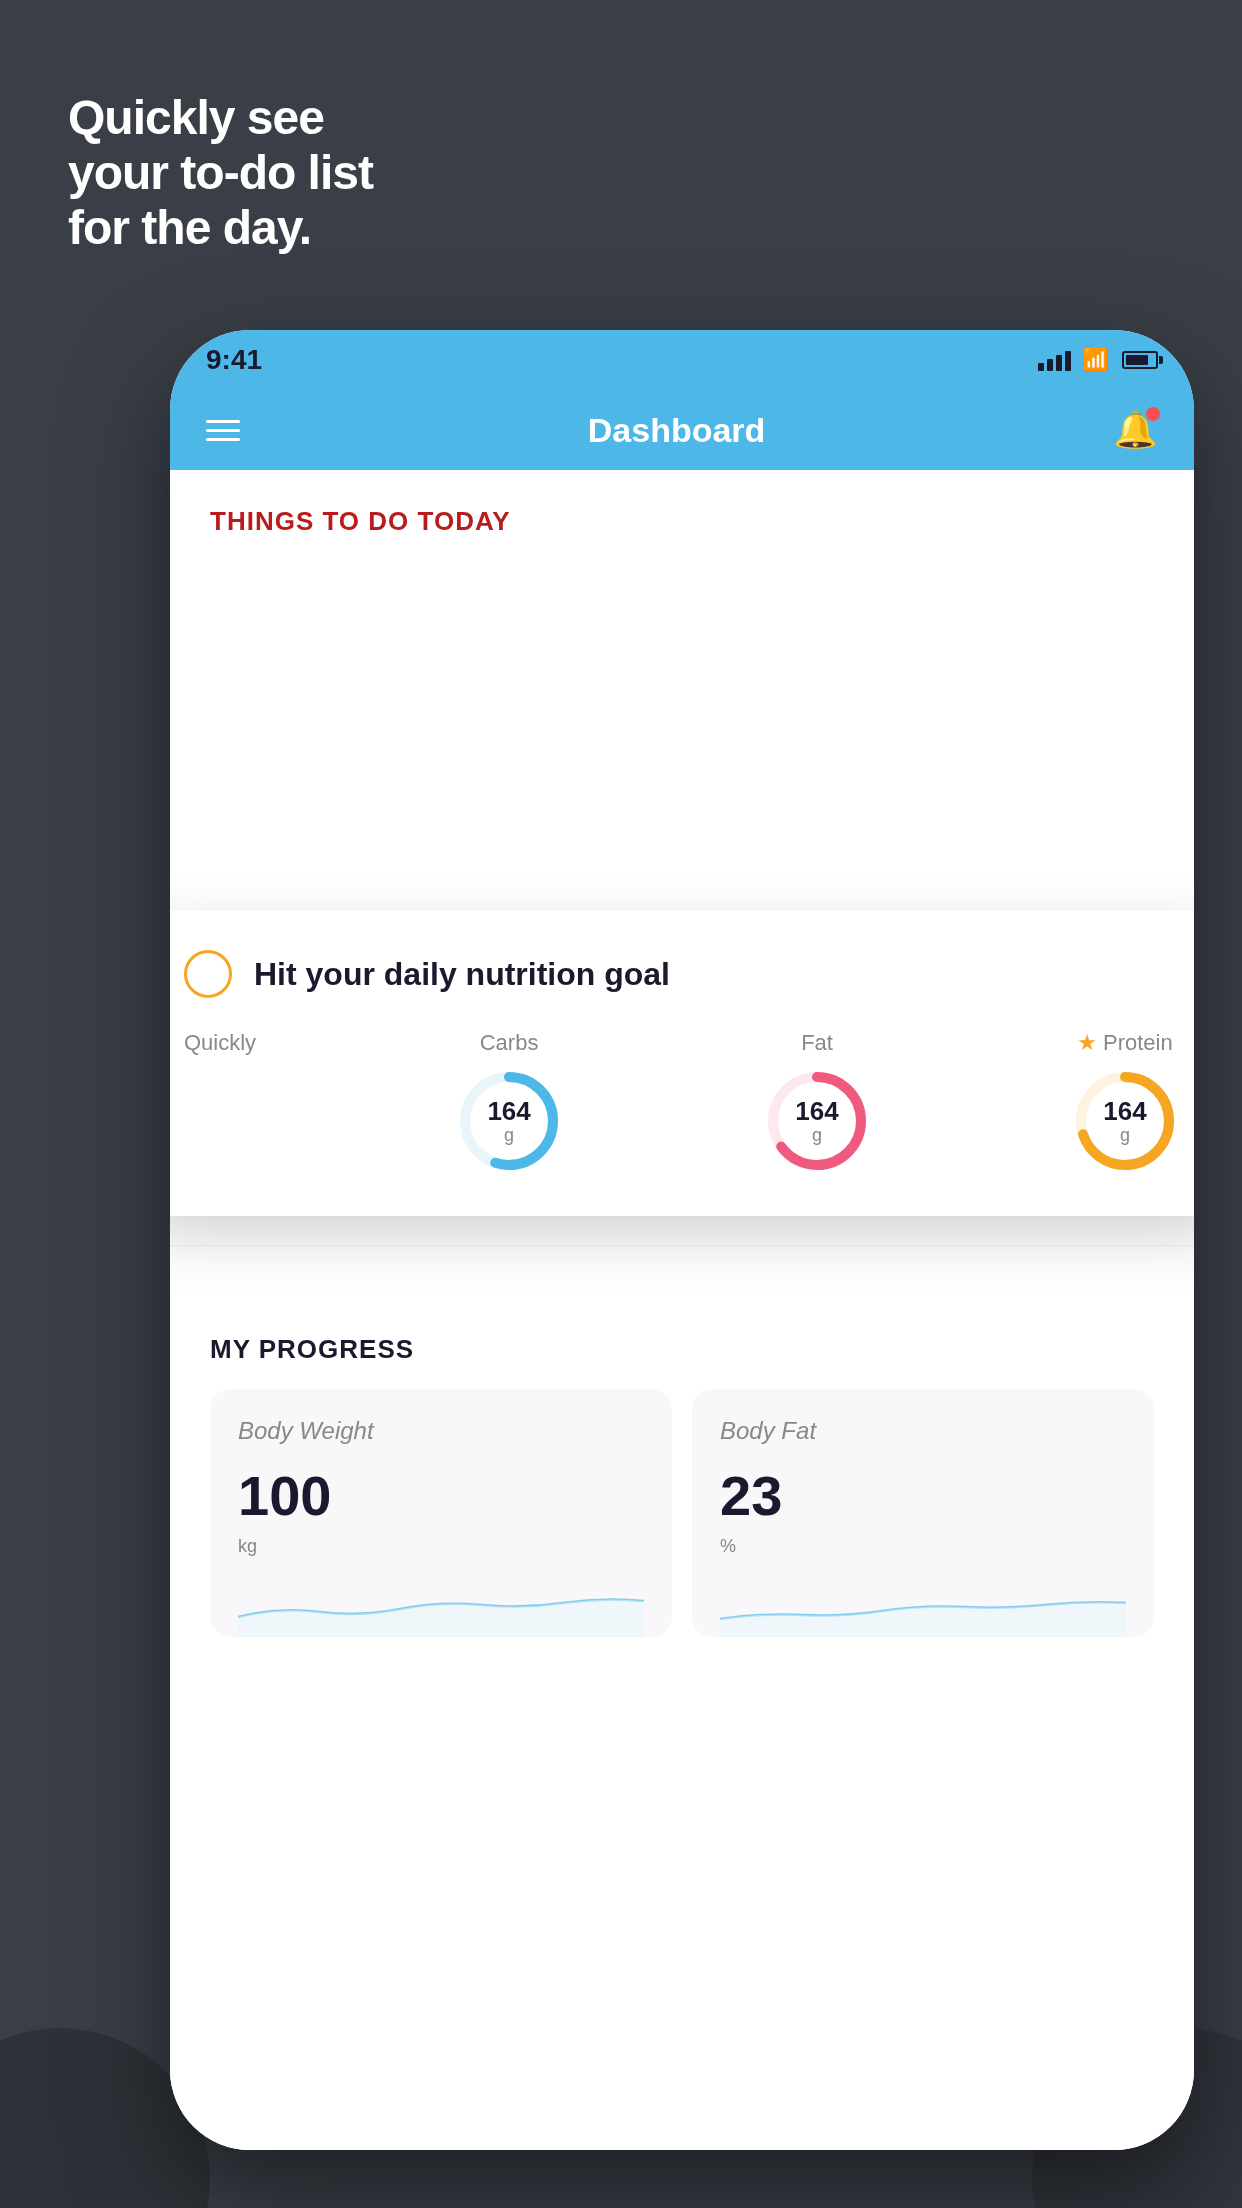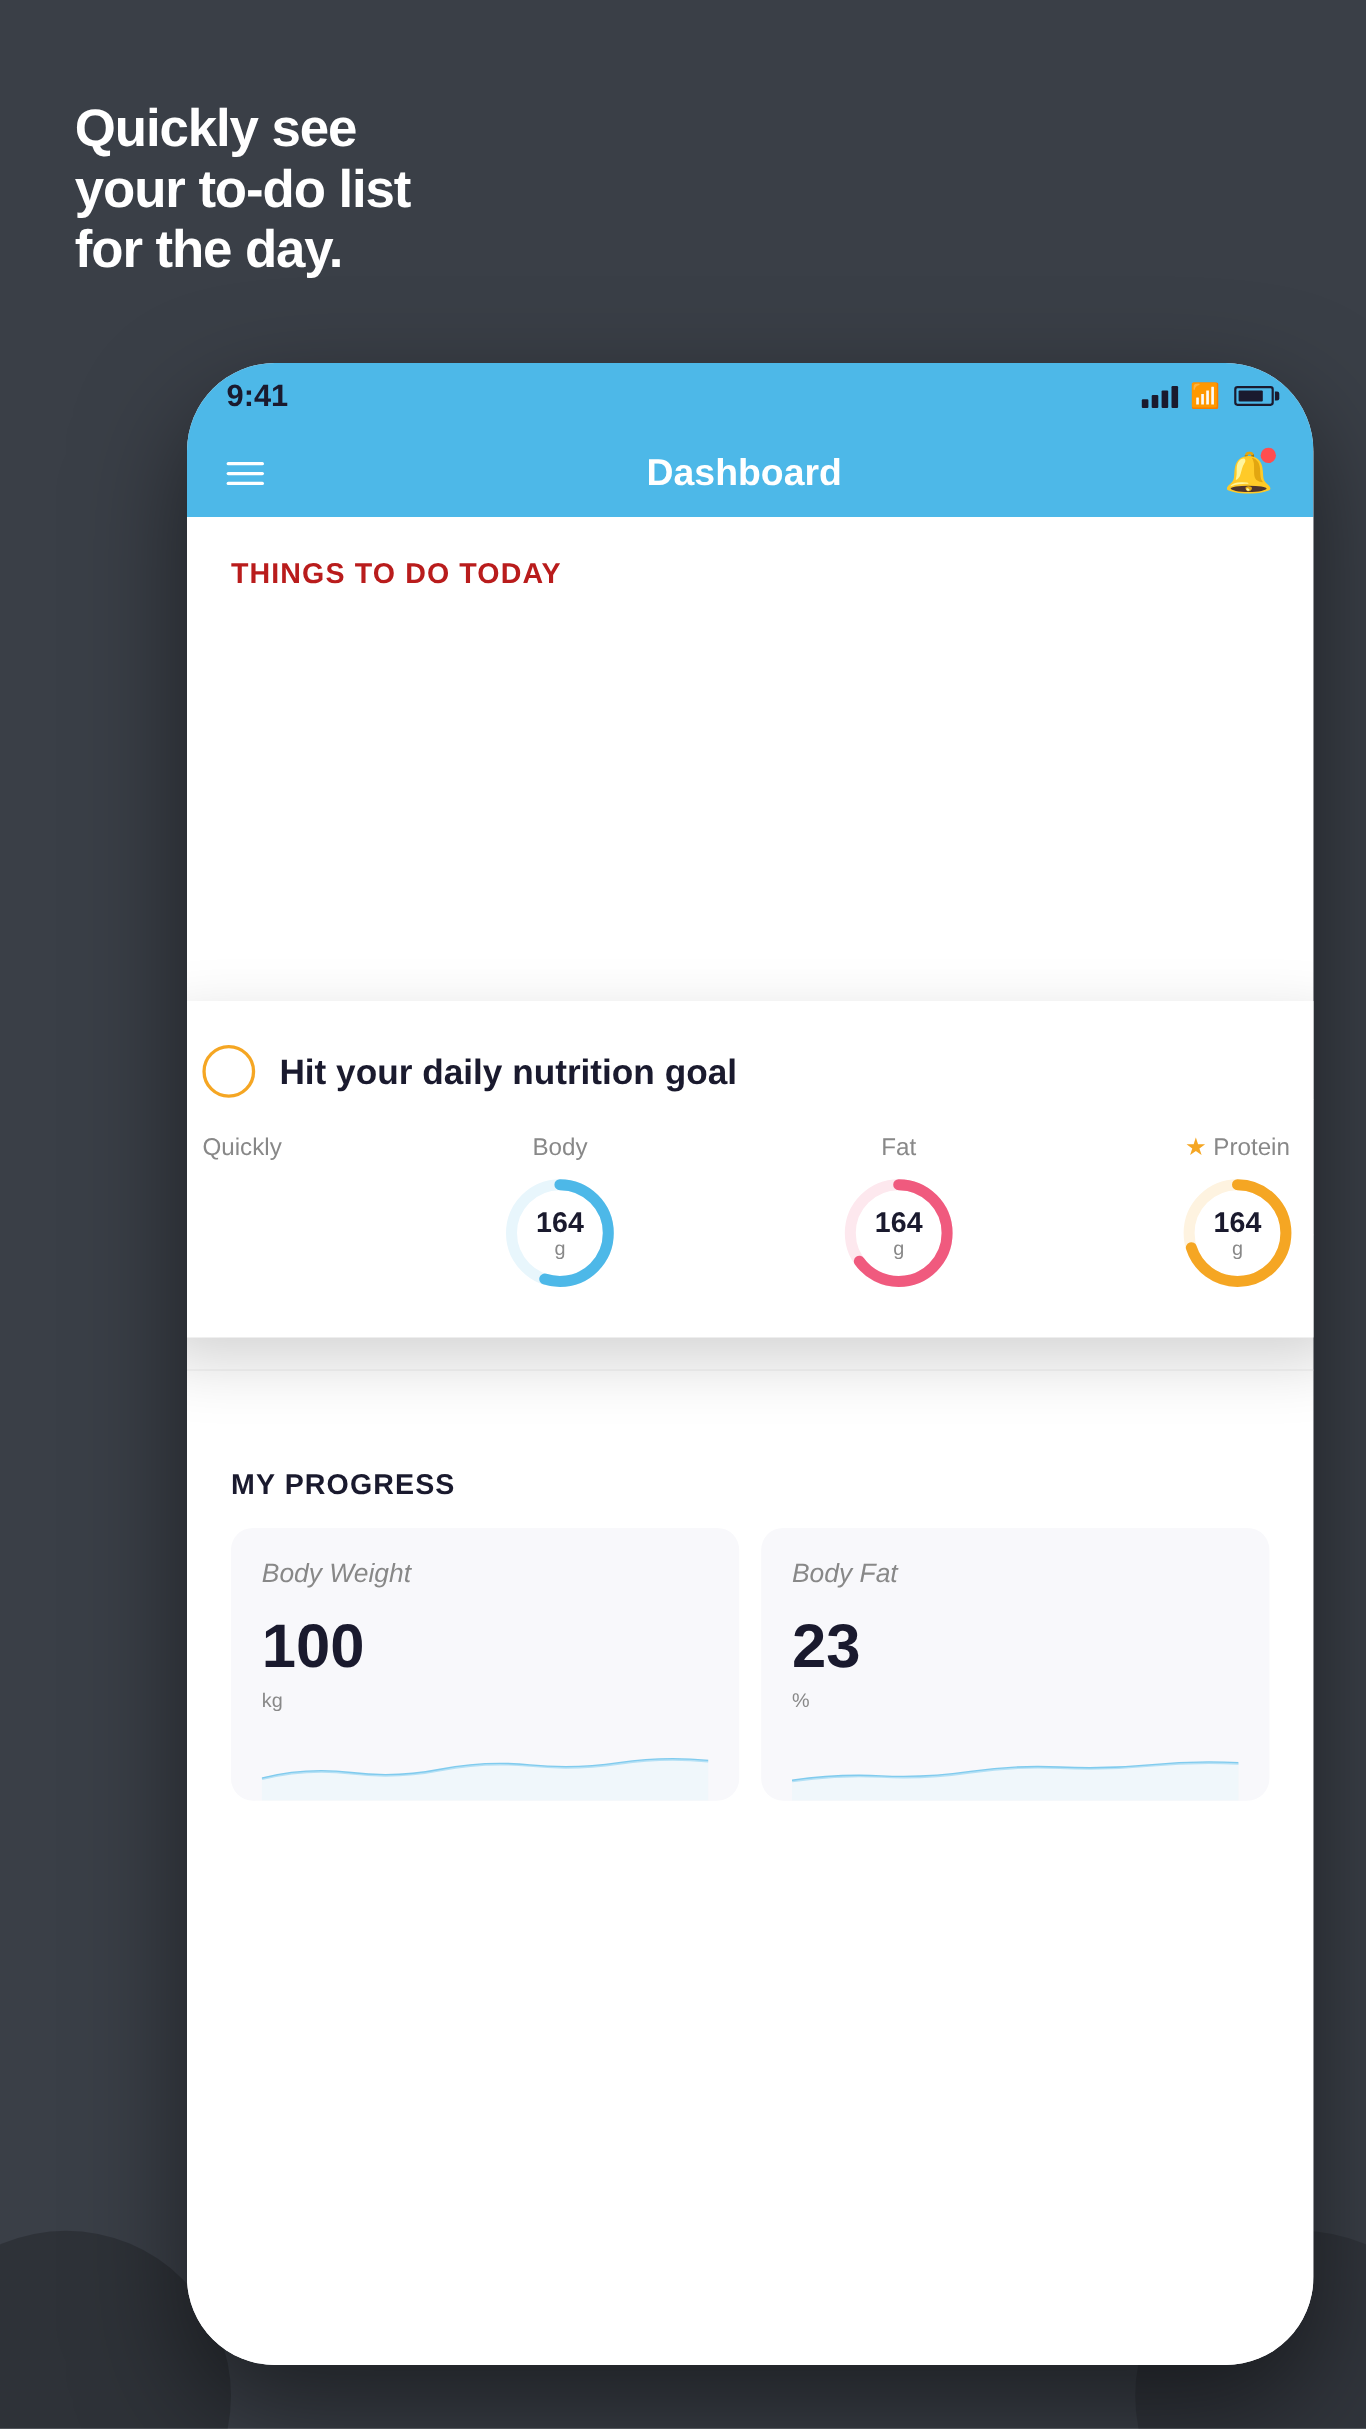--- a/index.html
+++ b/index.html
@@ -412,21 +412,21 @@
       <div class="card-header-row">
         <div class="circle-btn"></div>
         <span class="card-title">Hit your daily nutrition goal</span>
       </div>
       <div class="nutrition-goals" id="nutrition-goals">
 
       <div class="nutrition-item">
     <span class="nutrition-label">Quickly</span>
   </div>
           <div class="nutrition-item">
-    <span class="nutrition-label">Body</span>
+    <span class="nutrition-label">Carbs</span>
     <div class="donut-container">
       <svg width="110" height="110" viewBox="0 0 110 110">
         <circle cx="55" cy="55" r="44" fill="none" stroke="#e8f6fc" stroke-width="10"></circle>
         <circle cx="55" cy="55" r="44" fill="none" stroke="#4db8e8" stroke-width="10" stroke-dasharray="276.46015351590177" stroke-dashoffset="124.40706908215579" stroke-linecap="round"></circle>
       </svg>
       <div class="donut-text">
         <span class="donut-value">164</span>
         <span class="donut-unit">g</span>
       </div>
     </div>

